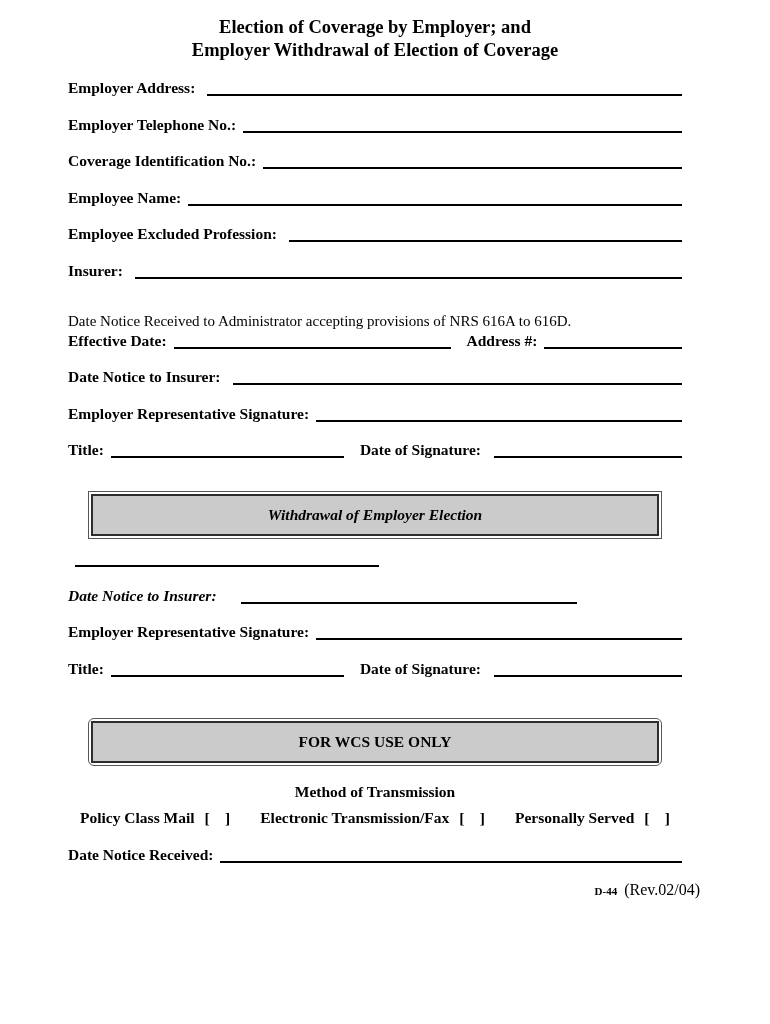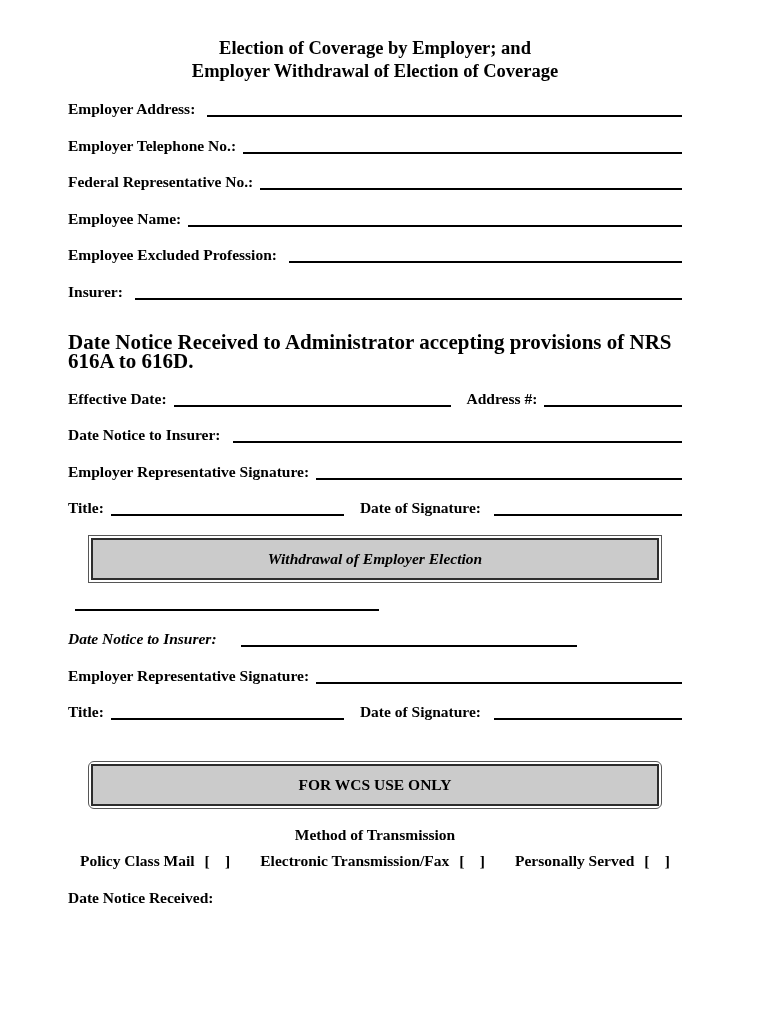--- a/index.html
+++ b/index.html
@@ -9,21 +9,21 @@
   }
   .page {
     position: relative;
     width: 770px;
     height: 903px;
     background: #ffffff;
     font-family: "Liberation Serif", "DejaVu Serif", serif;
     color: #000000;
     overflow: hidden;
     box-sizing: border-box;
-    padding: 37px 88px 0 68px;
+    padding: 16px 88px 0 68px;
   }
   
   .header { text-align: center; margin-bottom: 16px; }
   .title-line {
     font-size: 18.5px;
     font-weight: bold;
     line-height: 23px;
   }
   .subtitle {
     font-size: 13.5px;
@@ -45,43 +45,42 @@
     flex: 1;
     border-bottom: 2px solid #000;
     height: 0;
     margin-left: 7px;
     margin-bottom: 1px;
   }
   .line.fixed { flex: none; }
   .gap16 { margin-left: 16px; }
   .italic { font-style: italic; }
   .section-heading {
-    font-size: 21px;
-    font-weight: bold;
+    font-size: 15px;
+    font-weight: normal;
     line-height: 19px;
     margin-top: 32px;
-    margin-bottom: 18px;
   }
   
   .shadow-box {
     border: 1px solid #565656;
     background: #ffffff;
     padding: 2px;
     margin: 0 20px;
   }
   .shadow-box .inner {
     border: 2px solid #2d2d2d;
     background: #cbcbcb;
     text-align: center;
     padding: 9px 10px 10px;
     font-size: 15.5px;
     font-weight: bold;
     line-height: 19px;
   }
-  .box-withdrawal { margin-top: 17px; margin-bottom: 26px; }
+  .box-withdrawal { margin-top: 32px; margin-bottom: 26px; }
   .box-wcs { margin-top: 40px; margin-bottom: 16px; border-radius: 6px; }
   .inner.italic-title { font-style: italic; }
   
   .method-heading {
     text-align: center;
     font-size: 15.5px;
     font-weight: bold;
     line-height: 19px;
     margin-bottom: 7px;
   }
@@ -121,21 +120,21 @@
 
   <div class="row">
     <span class="lbl">Employer Address:</span>
     <span class="line" style="margin-left:12px;"></span>
   </div>
   <div class="row">
     <span class="lbl">Employer Telephone No.:</span>
     <span class="line"></span>
   </div>
   <div class="row">
-    <span class="lbl">Federal Representative No.:</span>
+    <span class="lbl">Coverage Identification No.:</span>
     <span class="line"></span>
   </div>
   <div class="row">
     <span class="lbl">Employee Name:</span>
     <span class="line"></span>
   </div>
   <div class="row">
     <span class="lbl">Employee Excluded Profession:</span>
     <span class="line" style="margin-left:12px;"></span>
   </div>

